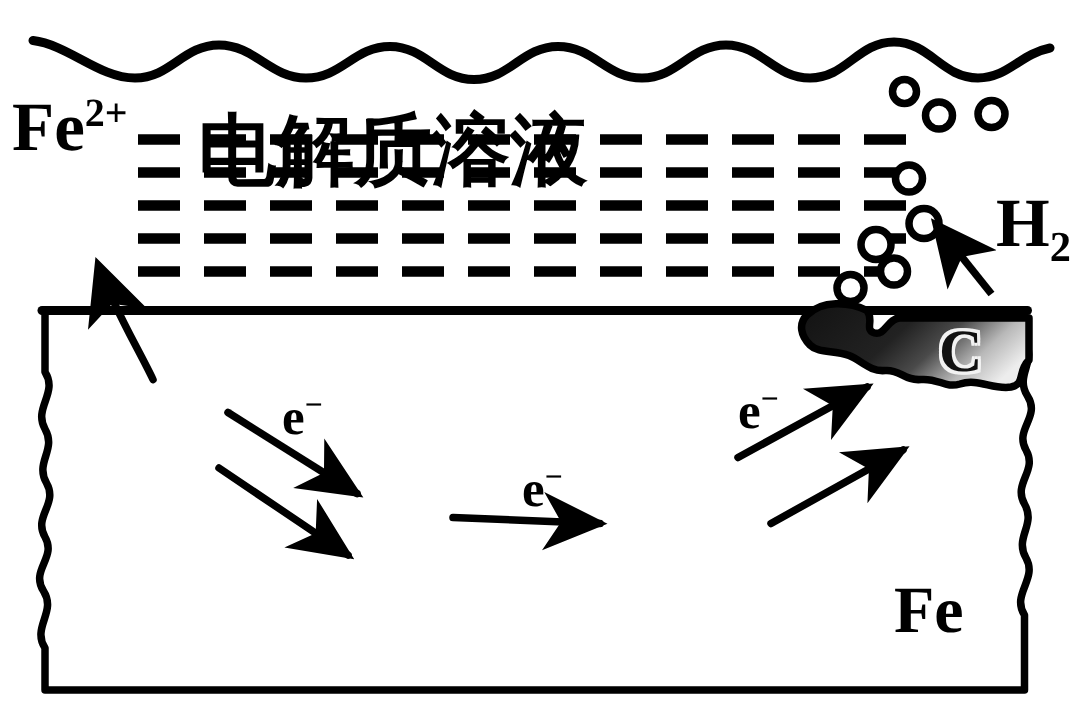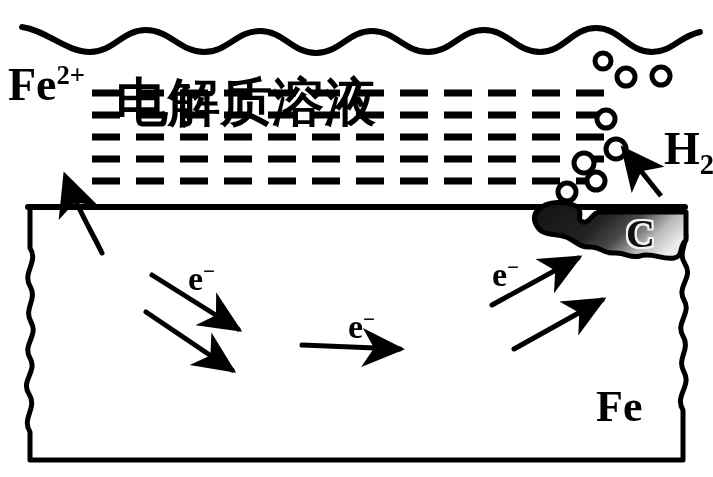--- a/index.html
+++ b/index.html
@@ -35,23 +35,23 @@
     top: 62px;
     font-size: 46px;
     font-weight: bold;
   }
   .lbl-fe2 sup {
     font-size: 0.58em;
     vertical-align: super;
     line-height: 0;
   }
   .lbl-solution {
-    left: 116px;
+    left: 132px;
     top: 76px;
-    font-family: Liberation Sans, sans-serif;
+    font-family: Liberation Serif, serif;
     font-size: 52px;
     font-weight: bold;
     letter-spacing: 0px;
   }
   .lbl-h2 {
     left: 624px;
     top: 126px;
     font-size: 46px;
     font-weight: bold;
     margin-left: 40px;

